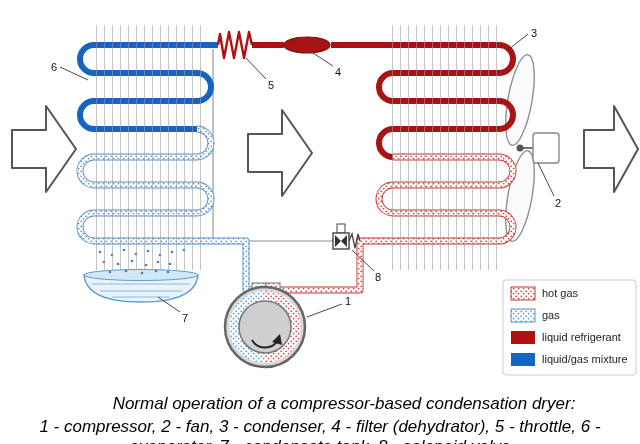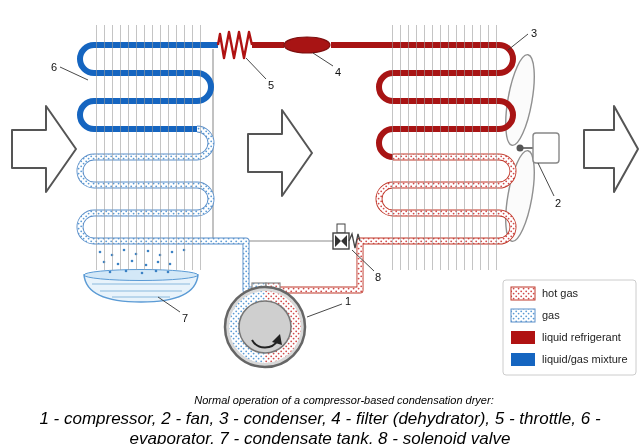--- a/index.html
+++ b/index.html
@@ -11,21 +11,21 @@
   .dot-red-outer{fill:none;stroke:#c0392b;stroke-width:7;stroke-linejoin:round;}
   .dot-red-inner{fill:none;stroke:url(#redDots);stroke-width:5.2;stroke-linejoin:round;}
   .dot-blue-outer{fill:none;stroke:#5b8fc9;stroke-width:7;stroke-linejoin:round;}
   .dot-blue-inner{fill:none;stroke:url(#blueDots);stroke-width:5.2;stroke-linejoin:round;}
   .flow-arrow{fill:#ffffff;stroke:#555;stroke-width:2;stroke-linejoin:round;}
   .leader{stroke:#333;stroke-width:0.9;}
   .callout{font-size:11px;fill:#111;}
   .legend-label{font-size:11px;fill:#222;}
   .caption{position:absolute;left:0;top:394px;width:640px;text-align:center;
            font-style:italic;color:#000;}
-  .caption .l1{font-size:11px;display:block;margin-bottom:3px;padding-left:48px;}
+  .caption .l1{font-size:17px;display:block;margin-bottom:3px;padding-left:48px;}
   .caption .l2{font-size:17px;display:block;}
 </style>
 </head>
 <body>
 
 <div class="page">
 <svg width="640" height="392" viewBox="0 0 640 392">
   <defs>
     <pattern id="redDots" width="5" height="5" patternUnits="userSpaceOnUse">
       <rect width="5" height="5" fill="#ffffff"></rect>

